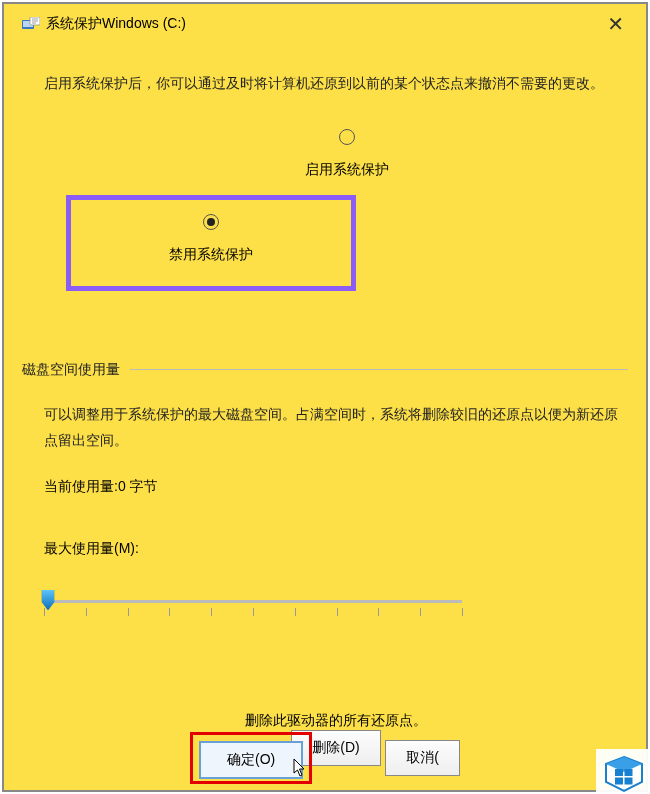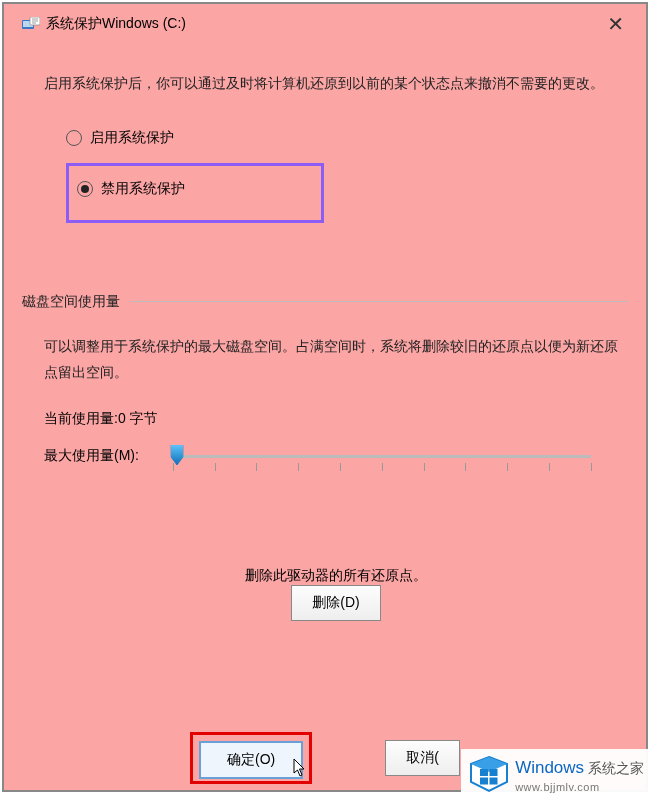--- a/index.html
+++ b/index.html
@@ -13,21 +13,21 @@
     position: relative;
     overflow: hidden;
   }
   .outer-border {
     border: 2px solid #888;
     width: 646px;
     height: 790px;
     margin: 2px;
     padding: 10px 18px 18px 18px;
     position: relative;
-    background: #fca5a5;
+    background: #fde047;
   }
   .titlebar {
     display: flex;
     align-items: center;
     justify-content: space-between;
     padding: 0 0 14px 0;
   }
   .title-left {
     display: flex;
     align-items: center;
@@ -57,52 +57,54 @@
     margin: 22px 0 24px 22px;
     line-height: 1.9;
     color: #222;
   }
   .radio-group {
     margin-left: 44px;
   }
   .radio-row {
     display: flex;
     align-items: center;
-    gap: 8px;
+    gap: 16px;
     padding: 8px 0;
+    flex-direction: column;
   }
   .radio-outer {
     width: 16px; height:16px;
     border: 1.5px solid #555;
     border-radius: 50%;
     display:flex; align-items:center; justify-content:center;
     flex-shrink:0;
   }
   .radio-inner {
     width: 8px; height:8px;
     background:#222;
     border-radius:50%;
   }
   .highlight-box {
-    border: 3px solid #8b5cf6;
+    border: 5px solid #8b5cf6;
     padding: 14px 8px 22px 8px;
     margin-top: 8px;
-    width: 258px;
+    width: 290px;
   }
   .usage-row {
     display:flex;
     margin-left: 22px;
     margin-top: 24px;
   }
   .slider-area {
     margin-left: 22px;
-    margin-top: 19px;
+    margin-top: 44px;
     display:flex;
     gap: 34px;
     align-items:flex-start;
+    flex-direction:column;
   }
   .slider {
     position: relative;
     width: 418px;
     height: 30px;
   }
   .slider-track {
     position:absolute;
     top: 8px;
     left:0; right:0;
@@ -287,22 +289,15 @@
     <span>
       <svg width="40" height="38" viewBox="0 0 40 38">
         <path d="M20 2 L38 9 L38 27 L20 36 L2 27 L2 9 Z" fill="#fff" stroke="#1780d0" stroke-width="2"></path>
         <path d="M20 2 L38 9 L20 17 L2 9 Z" fill="#39a0e8"></path>
         <rect x="11" y="14" width="8" height="7" fill="#1780d0"></rect>
         <rect x="20.5" y="14" width="8" height="7" fill="#1780d0"></rect>
         <rect x="11" y="22.5" width="8" height="7" fill="#1780d0"></rect>
         <rect x="20.5" y="22.5" width="8" height="7" fill="#1780d0"></rect>
       </svg>
     </span>
-    <span>
-      <span>
-        <span class="wm-main">Windows</span>
-        <span class="wm-sub">系统之家</span>
-      </span><br>
-      <span class="wm-url">www.bjjmlv.com</span>
-    </span>
   </div>
 
 </div>
 
 </body></html>

